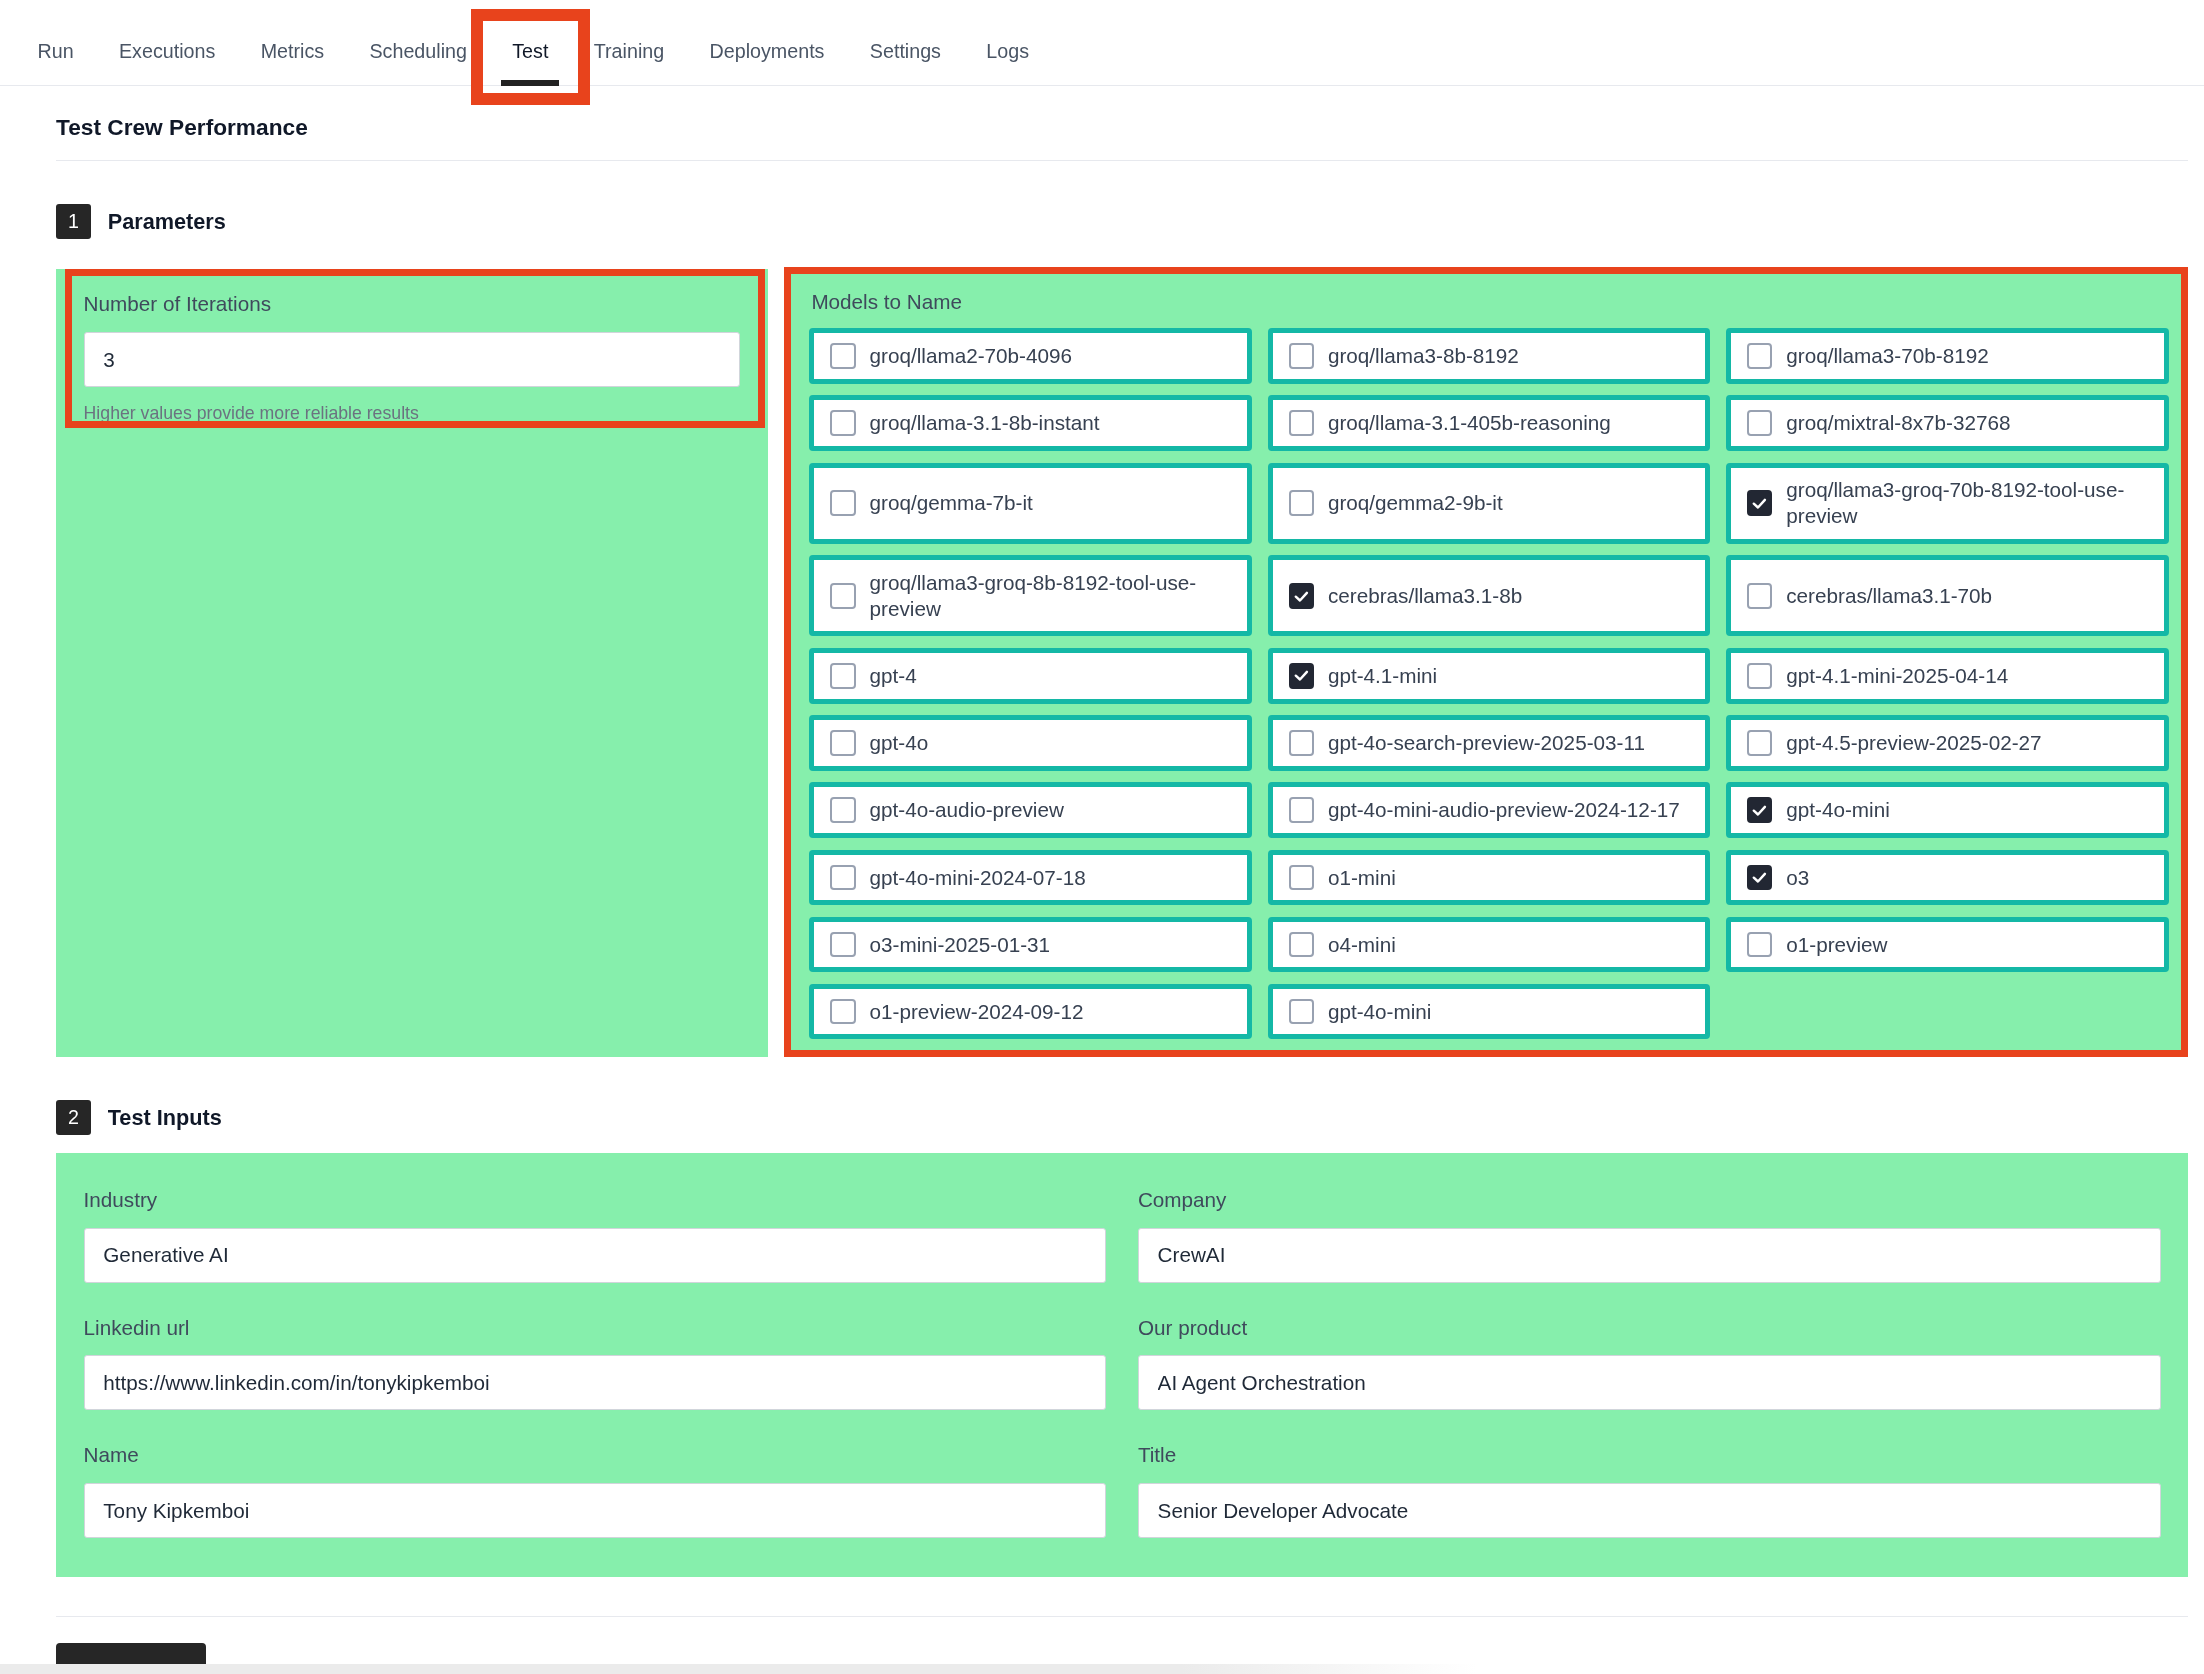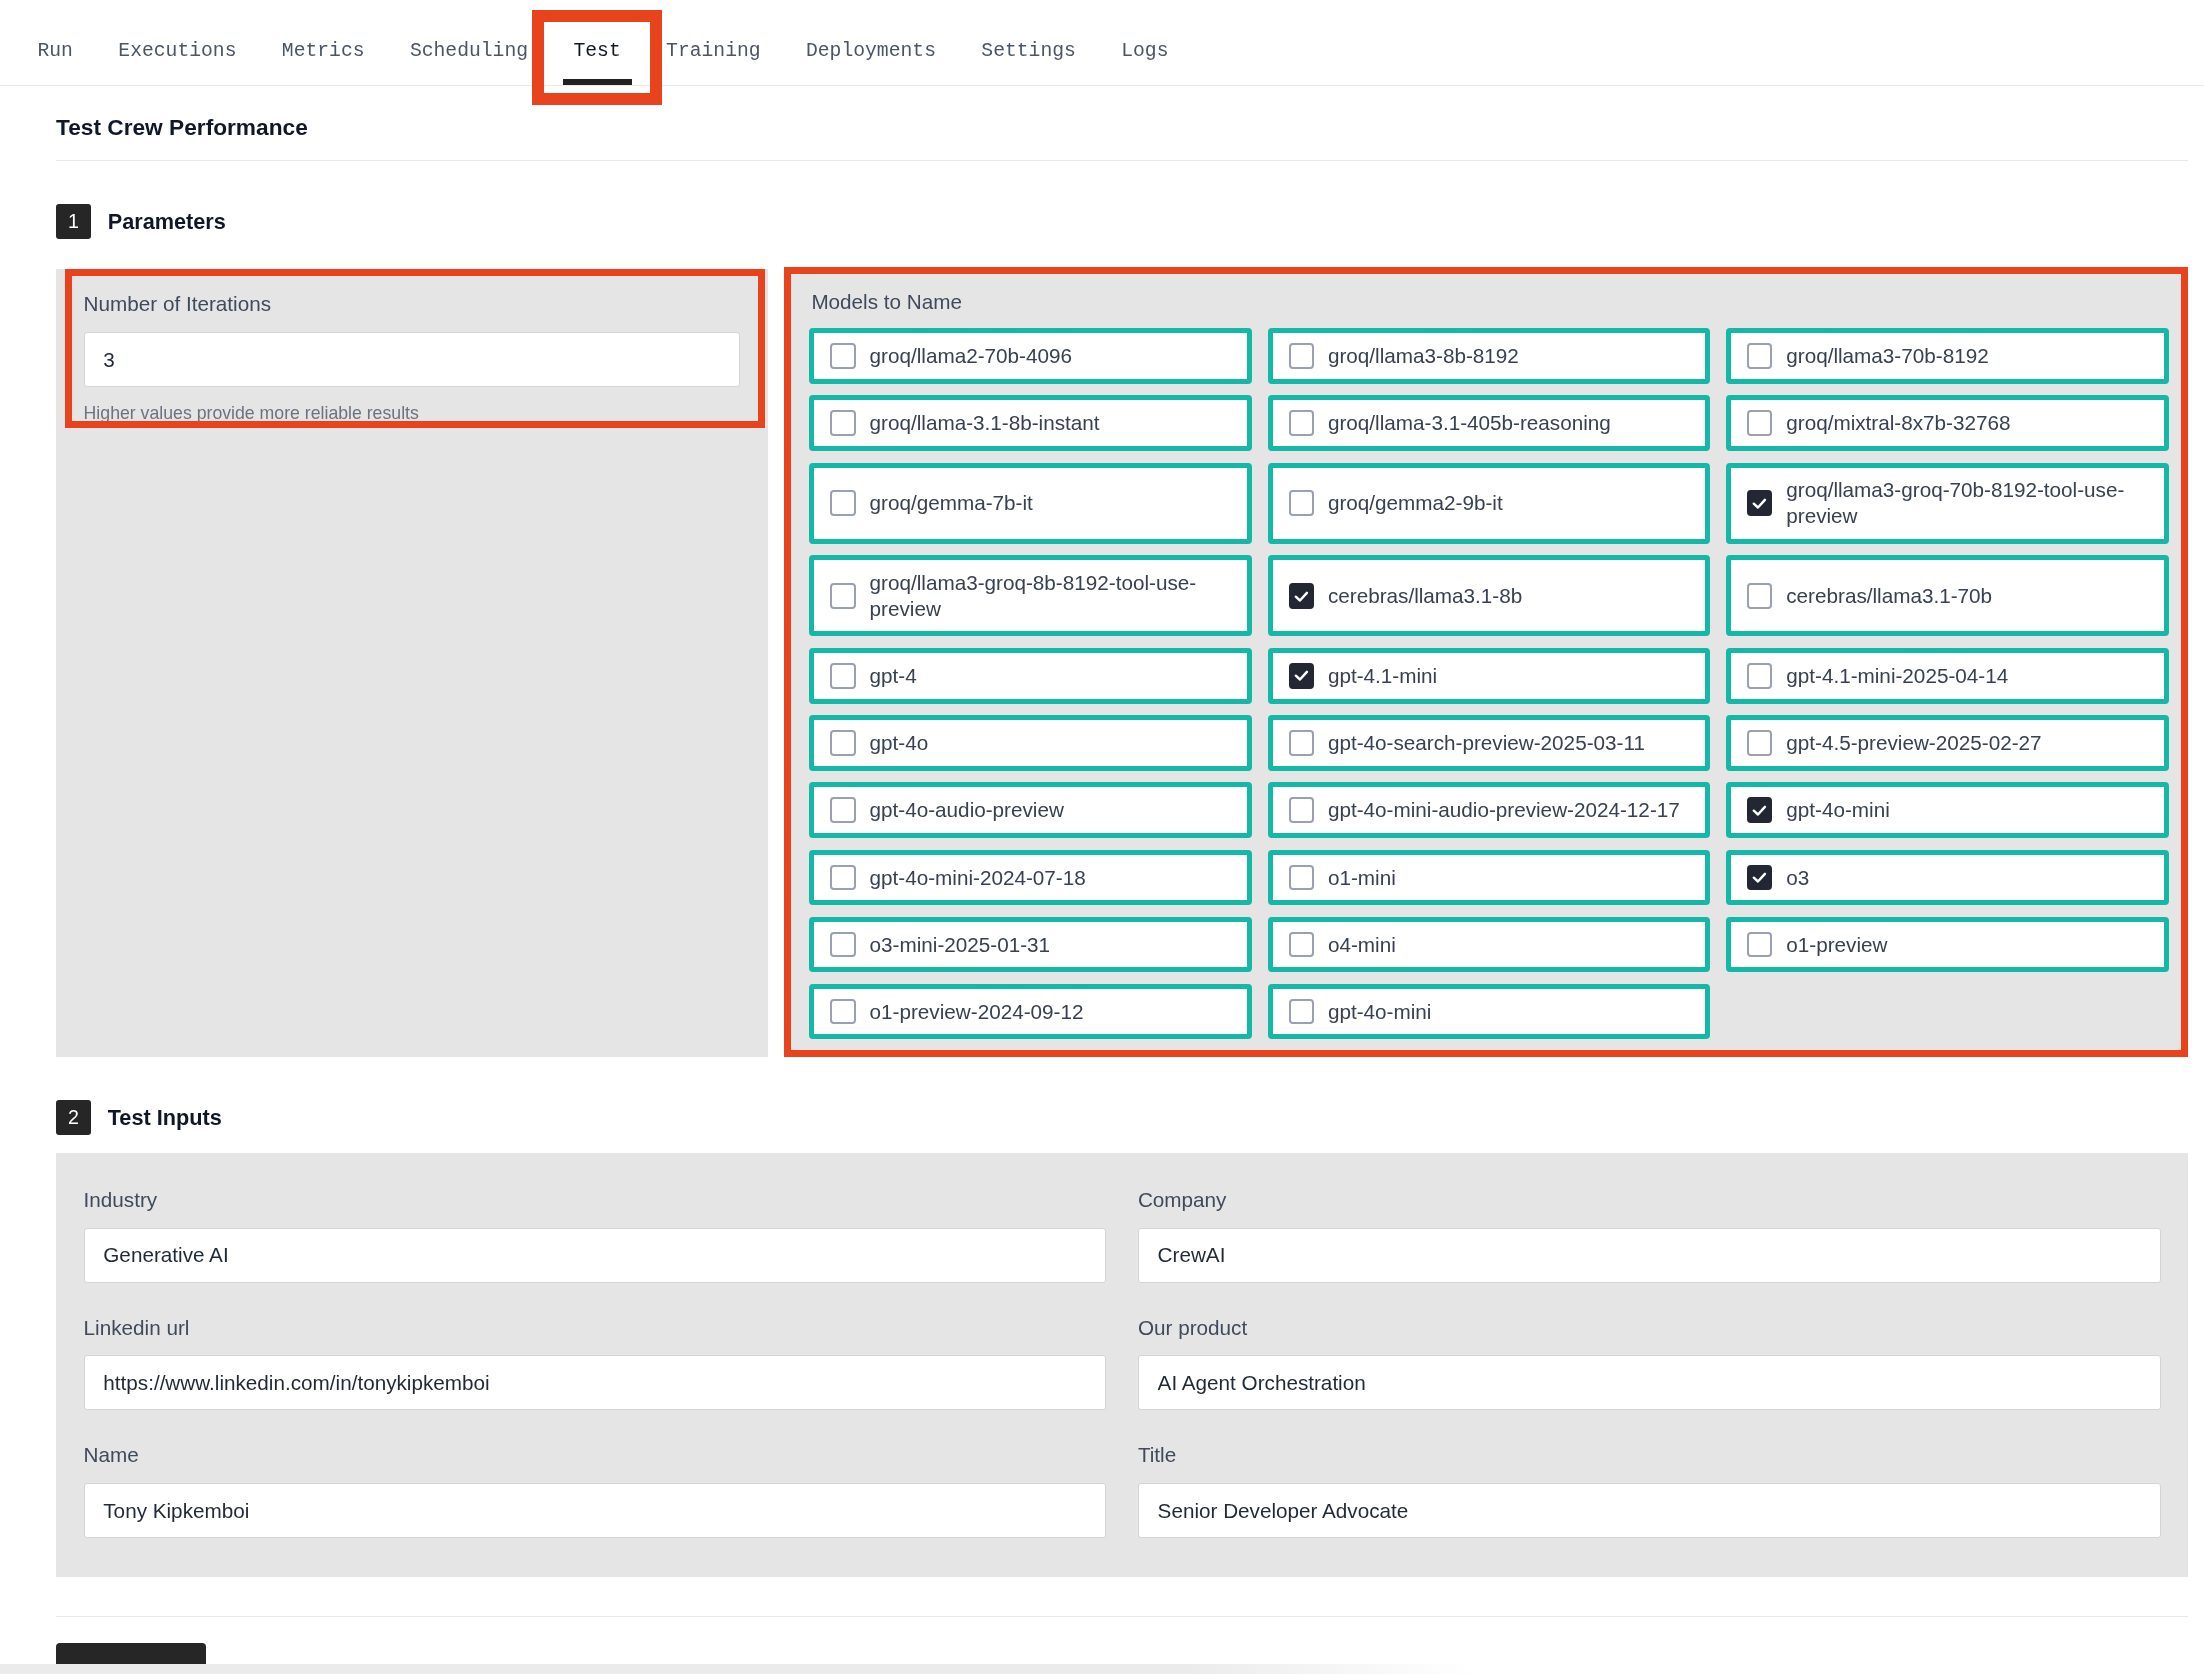--- a/index.html
+++ b/index.html
@@ -57,21 +57,21 @@
     width:35px; height:35px; flex:none;
     background:#262626; color:#ffffff;
     font-size:19.7px; font-weight:500;
     display:flex; align-items:center; justify-content:center;
     border-radius:3px;
   }
   .section-title { font-size:21.7px; font-weight:700; color:#101828; }
 
   
   .params-row { display:flex; gap:21.7px; margin-top:29.6px; align-items:stretch; }
-  .panel { background:#e5e5e5; position:relative; }
+  .panel { background:#86efac; position:relative; }
   .panel-left { width:712px; flex:none; padding:23.6px 27.6px; }
   .panel-right { flex:1; padding:17.7px 19.7px; }
 
   .annotation {
     position:absolute; border:7.9px solid #e8431c;
     pointer-events:none; z-index:3;
   }
   .annotation-iterations { left:8.9px; right:3px; top:0; height:159px; }
   .annotation-models { left:-5.9px; right:0; top:-2px; bottom:0; }
 
@@ -119,21 +119,21 @@
   .bottom-strip {
     position:absolute; left:0; bottom:0;
     width:67%; height:10.8px;
     background:linear-gradient(to right, #ebebeb 80%, rgba(235,235,235,0));
   }
 </style>
 </head>
 <body>
 
 <nav>
-  <div class="tabs-wrap" style="display:flex;font-family:Liberation Mono, monospace;">
+  <div class="tabs-wrap" style="display:flex;">
 
   <div class="tab">
         <span class="tab-label">Run</span>
         
         
       </div>
       <div class="tab">
         <span class="tab-label">Executions</span>
         
         

